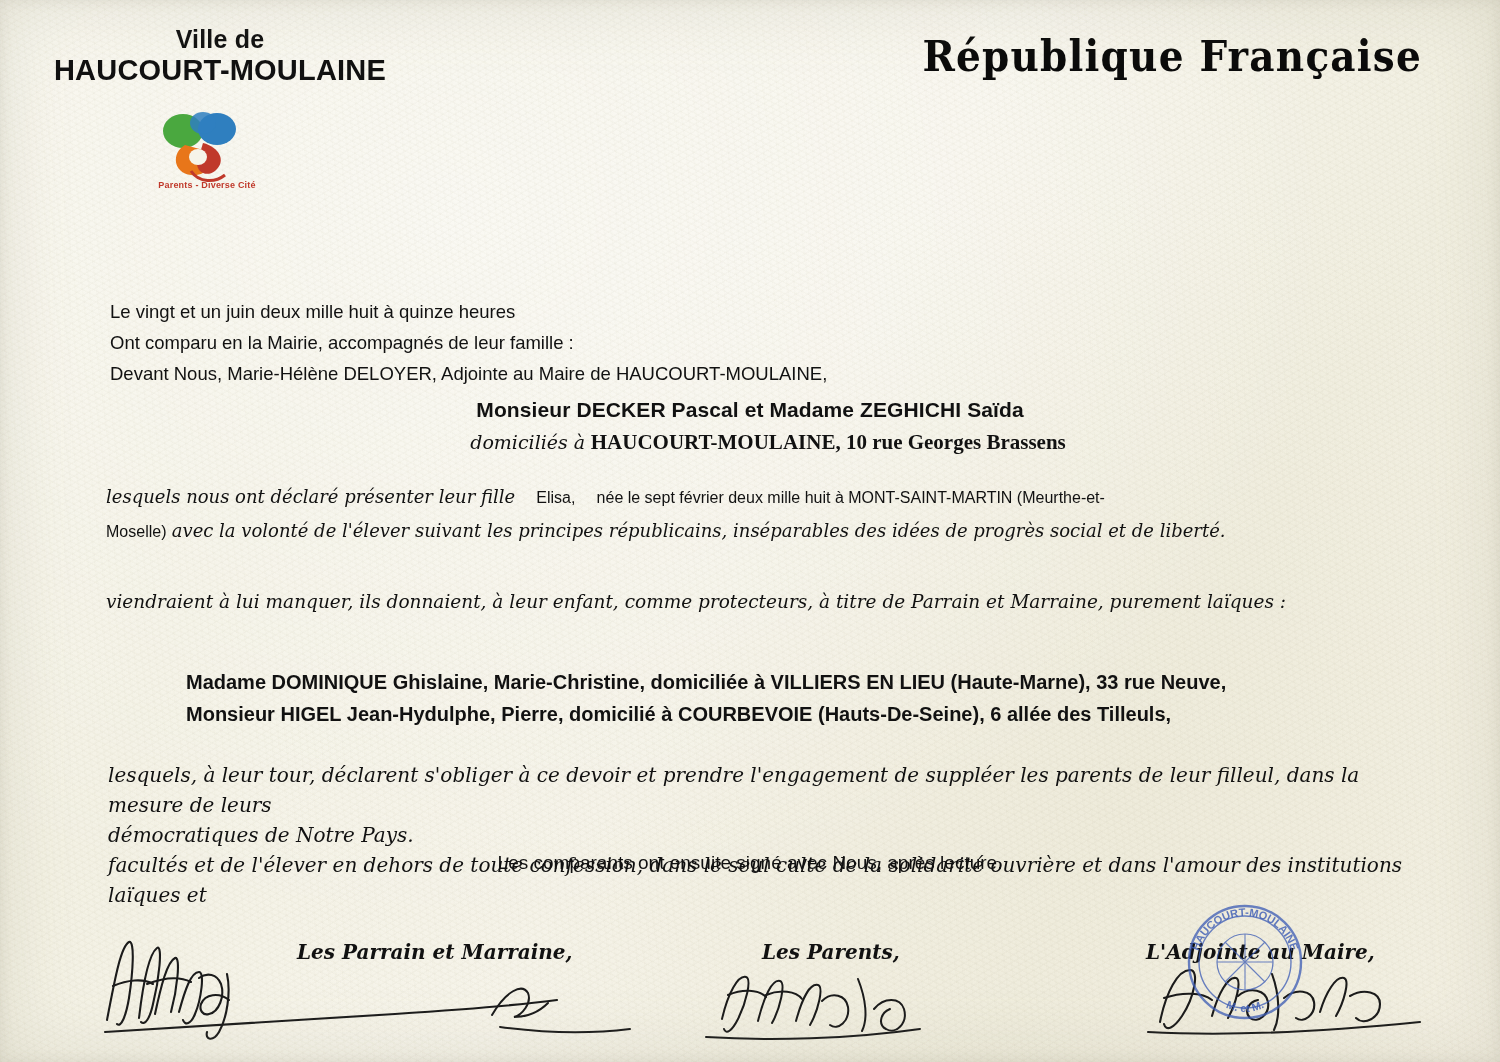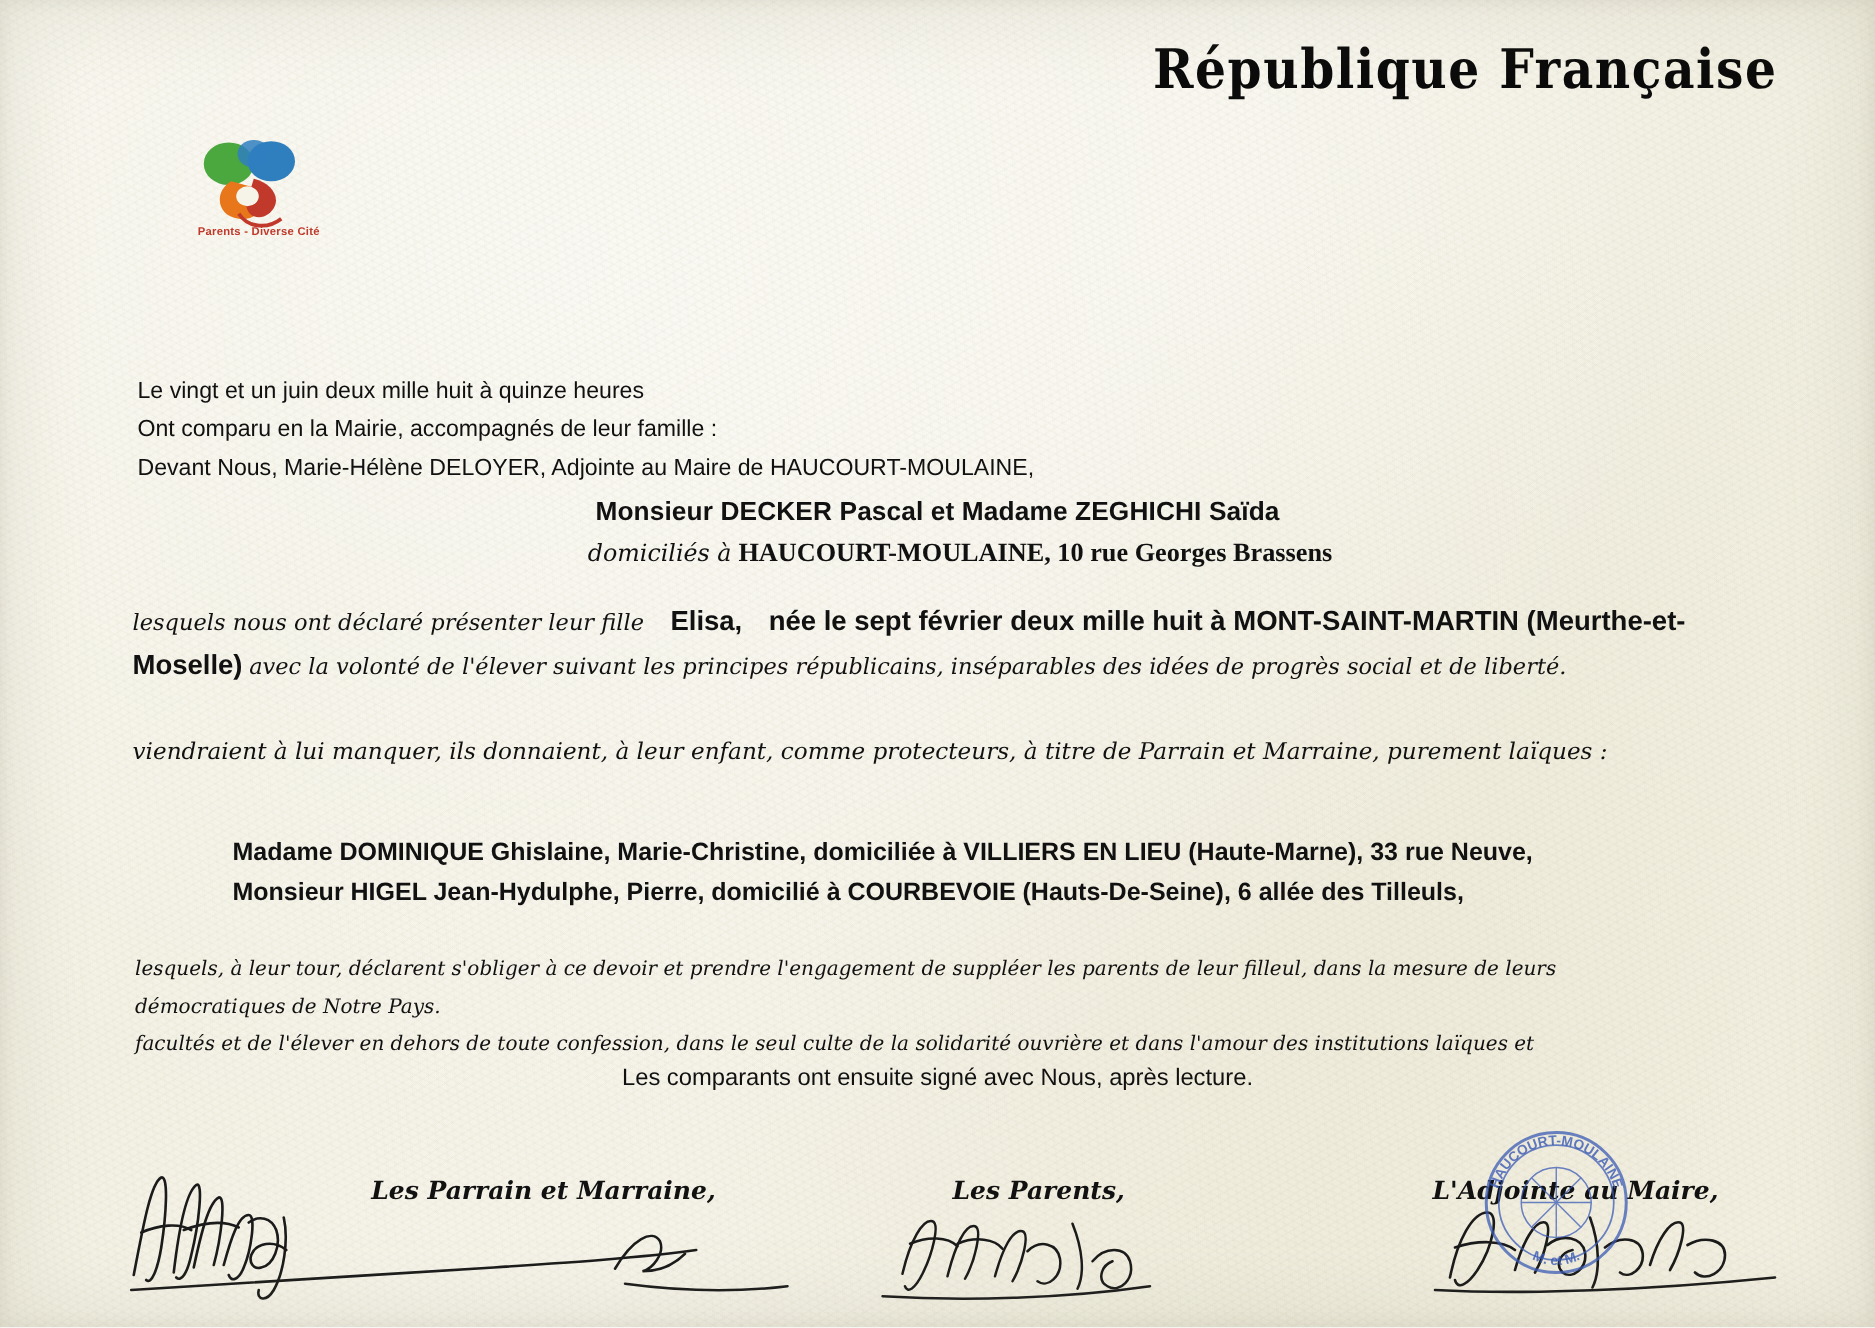--- a/index.html
+++ b/index.html
@@ -164,22 +164,22 @@
     font-size: 19px;
     line-height: 33px;
   }
   #declare-block .cursive {
     font-family: "DejaVu Serif", serif;
     font-style: italic;
     font-size: 18px;
   }
   #declare-block .strongsans {
     font-family: "Liberation Sans", sans-serif;
-    font-weight: bold;
-    font-size: 22px;
+    font-weight: normal;
+    font-size: 16px;
   }
 
   #protect-block {
     left: 106px;
     top: 585px;
     width: 1310px;
     font-size: 19px;
     line-height: 34px;
   }
   #protect-block .cursive {
@@ -202,21 +202,21 @@
     font-weight: bold;
     line-height: 32px;
   }
 
   #engagement {
     left: 108px;
     top: 760px;
     width: 1300px;
     font-family: "DejaVu Serif", serif;
     font-style: italic;
-    font-size: 16px;
+    font-size: 20px;
     line-height: 30px;
   }
 
   #signed-note {
     left: 0; right: 0;
     top: 852px;
     text-align: center;
     font-size: 19px;
   }
 
@@ -248,20 +248,24 @@
     pointer-events: none;
   }
 </style>
 </head>
 <body>
 
 <div id="certificate">
 
   <div id="paper-texture"></div>
 
+  <div id="header-left">
+    <div id="ville-line1">Ville de</div>
+    <div id="ville-line2">HAUCOURT-MOULAINE</div>
+  </div>
 
   <div id="logo">
     <svg viewBox="0 0 120 88" width="120" height="88" aria-hidden="true">
       <ellipse cx="38" cy="26" rx="20" ry="17" fill="#4aa83f"></ellipse>
       <ellipse cx="72" cy="24" rx="19" ry="16" fill="#2f7fbf"></ellipse>
       <ellipse cx="58" cy="18" rx="13" ry="11" fill="#2f7fbf" opacity="0.85"></ellipse>
       <path d="M40 40 C26 48, 28 68, 46 70 C62 72, 70 58, 62 46 Z" fill="#e8761a"></path>
       <path d="M58 38 C74 42, 82 56, 70 66 C62 72, 52 68, 52 58 Z" fill="#c0392b"></path>
       <ellipse cx="53" cy="52" rx="9" ry="8" fill="#f6f4e9"></ellipse>
       <path d="M46 66 C54 78, 70 78, 80 70" stroke="#c0392b" stroke-width="3" fill="none"></path>

